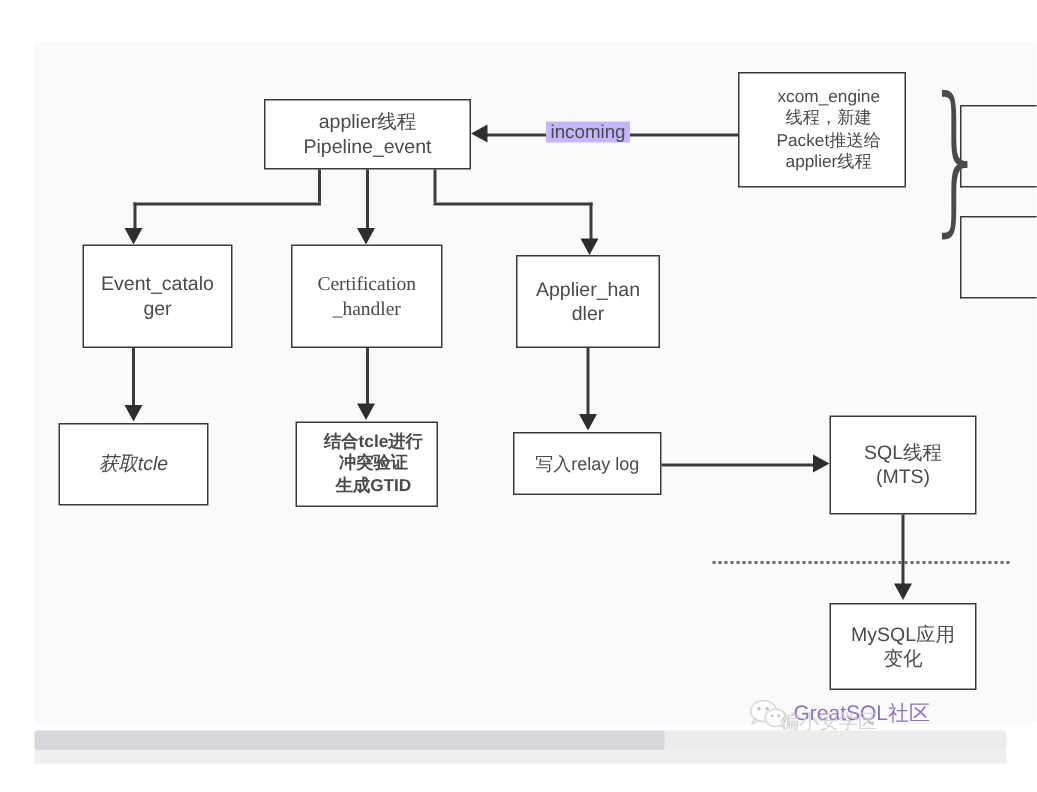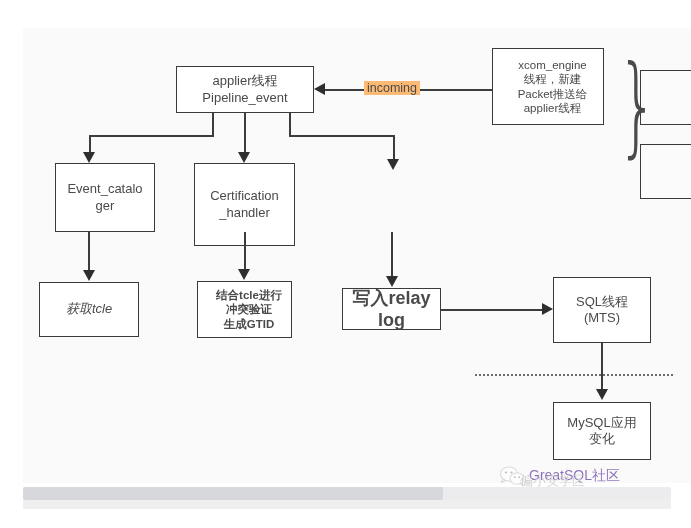--- a/index.html
+++ b/index.html
@@ -42,21 +42,21 @@
     color: #4a4a4a;
     display: flex;
     align-items: center;
     justify-content: center;
     text-align: center;
     line-height: 1.25;
     font-size: 13px;
     white-space: pre-line;
     padding: 2px;
   }
-  .node.small { font-size: 18px; font-weight: bold; }
+  .node.small { font-size: 12px; }
   .node.tiny  { font-size: 11.5px; padding-left: 11px; }
 
   
   .node.clipped {
     border-right: none;
     background: #fbfbfb;
   }
 
   
   .ln {
@@ -83,21 +83,21 @@
   .arrow.right {
     border-top: 6px solid transparent;
     border-bottom: 6px solid transparent;
     border-left: 11px solid #2e2e2e;
   }
 
   .edge-label {
     position: absolute;
     font-size: 12.5px;
     color: #4a4a4a;
-    background: #fdba74;
+    background: #c4b5fd;
     padding: 0 3px;
     white-space: nowrap;
   }
 
   .dotted {
     position: absolute;
     height: 0;
     border-top: 2px dotted #6b6b6b;
   }
 
@@ -182,23 +182,25 @@
 applier线程</div>
 
     <div class="node clipped" style="left:617px; top:42px; width:60px; height:55px;"></div>
     <div class="node clipped" style="left:617px; top:116px; width:60px; height:55px;"></div>
 
     <div class="brace" style="left:594px; top:24px;">}</div>
 
     <div class="node" style="left:32px; top:135px; width:100px; height:69px;">Event_catalo
 ger</div>
 
-    <div class="node" style="left:171px; top:135px; width:101px; height:83px;">Certification
+    <div class="node" style="left:171px; top:135px; width:101px; height:69px;font-family:Liberation Serif, serif;">Certification
 _handler</div>
 
+    <div class="node" style="left:321px; top:142px; width:96px; height:62px;">Applier_han
+dler</div>
 
     <div class="node" style="left:16px; top:254px; width:100px; height:55px;font-style:italic;">获取tcle</div>
 
     <div class="node tiny" style="left:174px; top:253px; width:95px; height:57px;font-weight:bold;">结合tcle进行
 冲突验证
 生成GTID</div>
 
     <div class="node small" style="left:319px; top:260px; width:99px; height:42px;">写入relay log</div>
 
     <div class="node" style="left:530px; top:249px; width:98px; height:66px;">SQL线程

